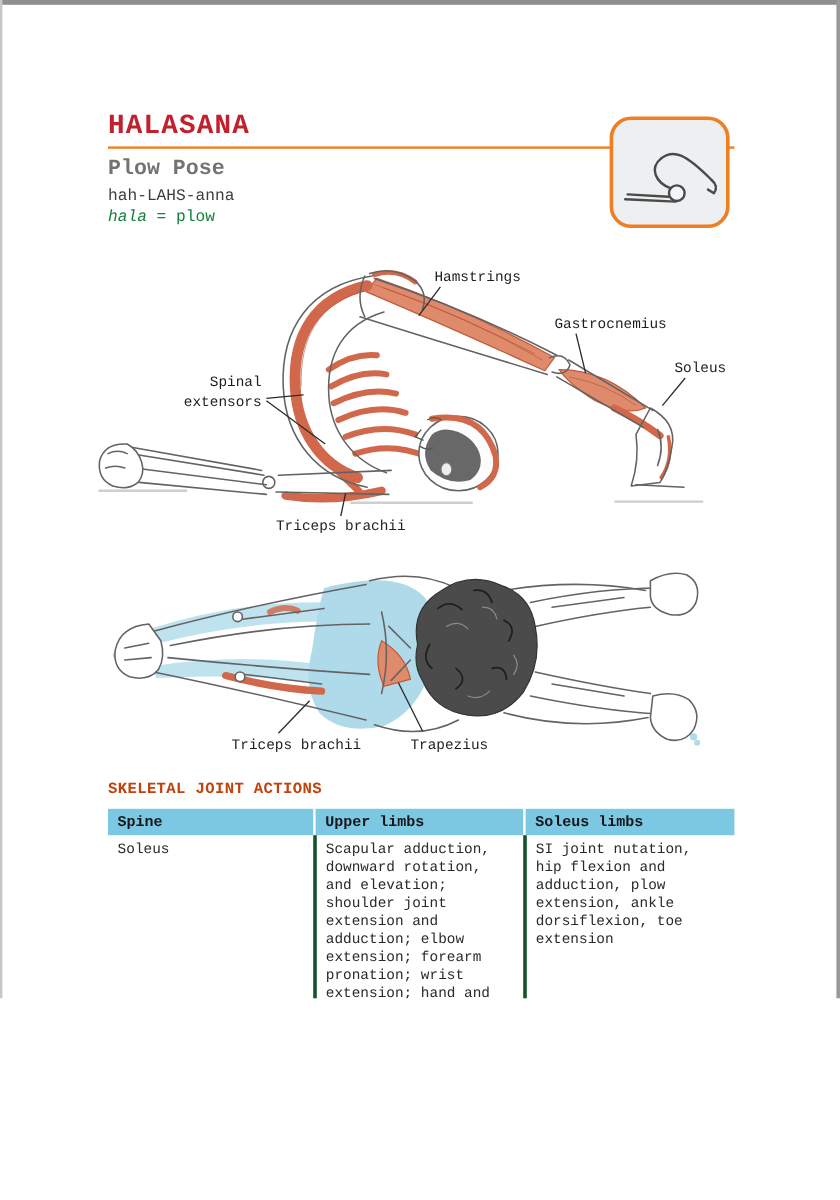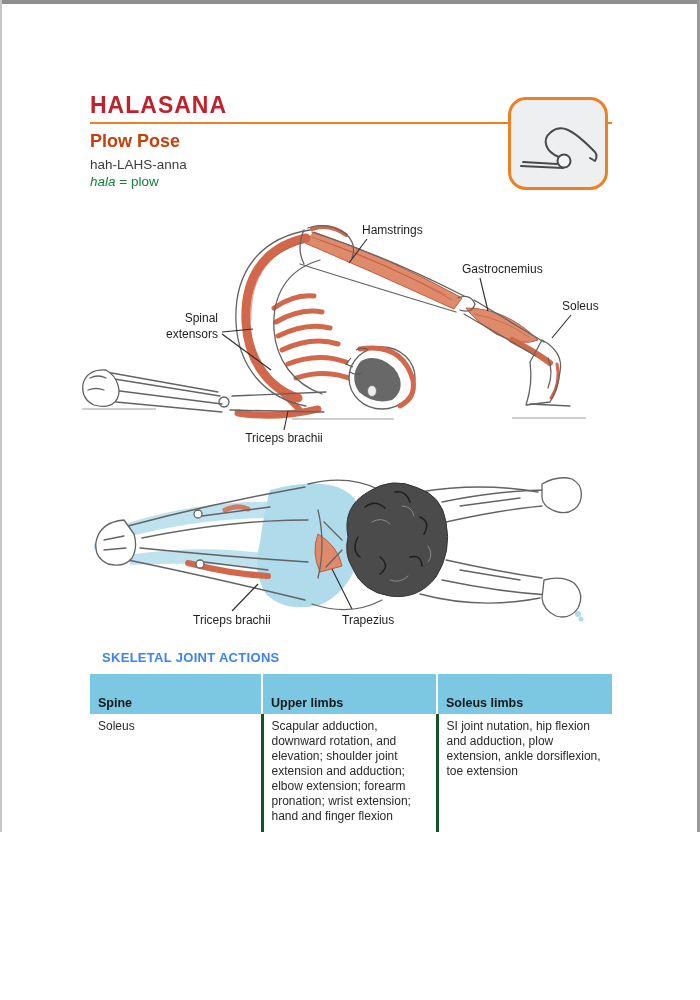--- a/index.html
+++ b/index.html
@@ -1,55 +1,55 @@
 <!DOCTYPE html>
 <html><head>
 <meta charset="utf-8">
 <style>
   html,body{margin:0;padding:0;background:#ffffff;}
   #page{
     position:relative;width:700px;height:832px;background:#ffffff;overflow:hidden;
-    font-family:Liberation Sans, sans-serif;color:#231f20;
+    font-family:Liberation Mono, monospace;color:#231f20;
   }
   .edge{position:absolute;background:#8f8f8f;}
   #edge-top{left:0;top:0;width:700px;height:4px;}
   #edge-bottom{left:0;top:994px;width:700px;height:6px;background:#8a8a8a;}
   #edge-right{left:697px;top:0;width:3px;height:1000px;background:#9a9a9a;}
   #edge-left{left:0;top:0;width:2px;height:1000px;background:#c7c7c7;}
 
   #pose-title{position:absolute;left:90px;top:92px;font-size:23px;font-weight:bold;letter-spacing:1px;color:#c0212c;}
   #title-rule{position:absolute;left:90px;top:122px;width:522px;height:2px;background:#ee8023;}
   #pose-icon-box{
     position:absolute;left:508px;top:97px;width:94px;height:87px;
     background:#edeff1;border:3px solid #ee8023;border-radius:18px;
   }
-  #pose-name{position:absolute;left:90px;top:131px;font-size:18px;font-weight:bold;color:#c2410c;}
+  #pose-name{position:absolute;left:90px;top:131px;font-size:18px;font-weight:bold;color:#737373;}
   #pronunciation{position:absolute;left:90px;top:157px;font-size:13.5px;color:#3d3d3f;}
   #etymology{position:absolute;left:90px;top:174px;font-size:13.5px;color:#15803d;}
   #etymology .term{font-style:italic;}
 
   .fig{position:absolute;}
   #figure-side{left:60px;top:212px;}
   #figure-top{left:80px;top:462px;}
 
   .sketch{stroke:#636363;stroke-width:1.3;fill:none;stroke-linecap:round;stroke-linejoin:round;}
   .sketch-f{stroke:#636363;stroke-width:1.3;fill:#ffffff;stroke-linecap:round;stroke-linejoin:round;}
   .muscle{fill:#e08a6c;stroke:#c05a3c;stroke-width:1;}
   .muscle-s{stroke:#d2684b;fill:none;stroke-linecap:round;}
   .fiber{stroke:#b34f33;stroke-width:.7;fill:none;opacity:.7;}
   .blue{fill:#a6d7e8;stroke:none;}
   .shadow{stroke:#cfcfcf;stroke-width:2;fill:none;}
   .label{font-size:12px;fill:#1e1e1e;}
   .leader{stroke:#2b2b2b;stroke-width:1.1;fill:none;}
 
-  #joint-heading{position:absolute;left:102px;top:650px;font-size:13px;font-weight:bold;letter-spacing:.3px;color:#3b82f6;}
+  #joint-heading{position:absolute;left:90px;top:650px;font-size:13px;font-weight:bold;letter-spacing:.3px;color:#c2410c;}
   #joint-table{position:absolute;left:90px;top:674px;width:522px;border-collapse:collapse;table-layout:fixed;}
   #joint-table th{
     background:#7cc7e2;text-align:left;font-size:12.5px;font-weight:bold;color:#14181a;
-    padding:22px 8px 4px 8px;border-left:2px solid #ffffff;
+    padding:4px 8px 4px 8px;border-left:2px solid #ffffff;
   }
   #joint-table th:first-child{border-left:none;}
   #joint-table td{
     vertical-align:top;font-size:12px;line-height:15px;color:#2a2a2a;
     padding:5px 10px 8px 8px;border-left:3px solid #14532d;border-bottom:1px solid #7c7c7c;
   }
   #joint-table td:first-child{border-left:none;}
   #page-number{position:absolute;left:36px;top:896px;font-size:20px;font-weight:bold;color:#111;}
 </style>
 </head>

